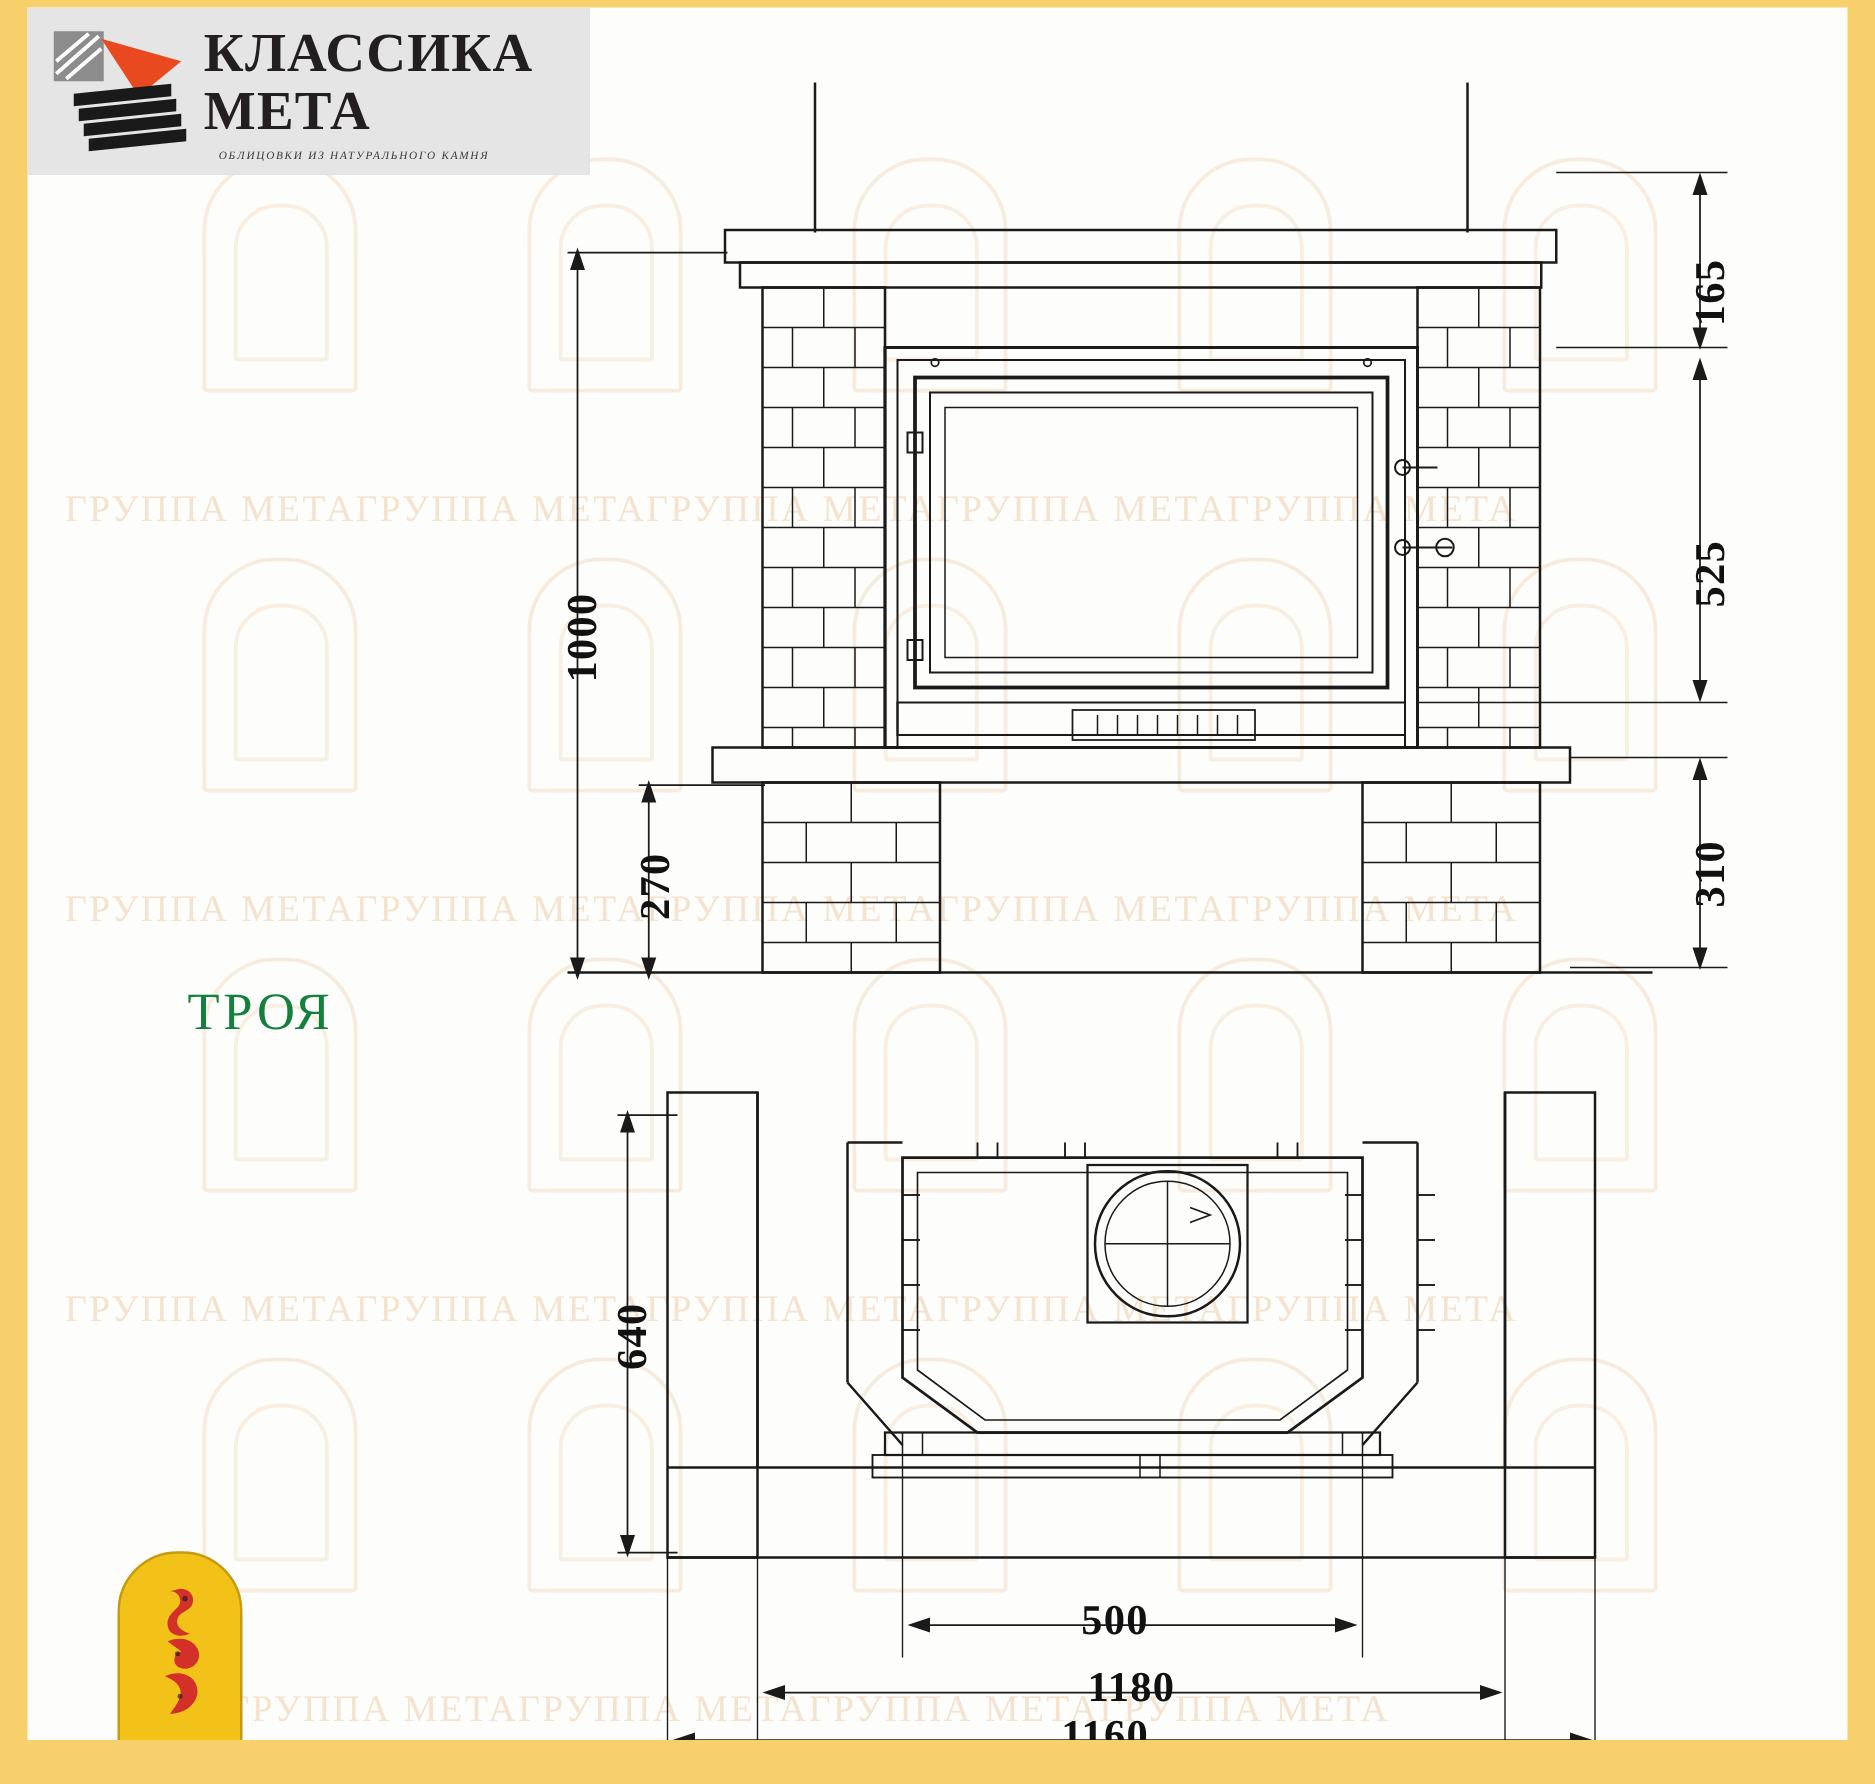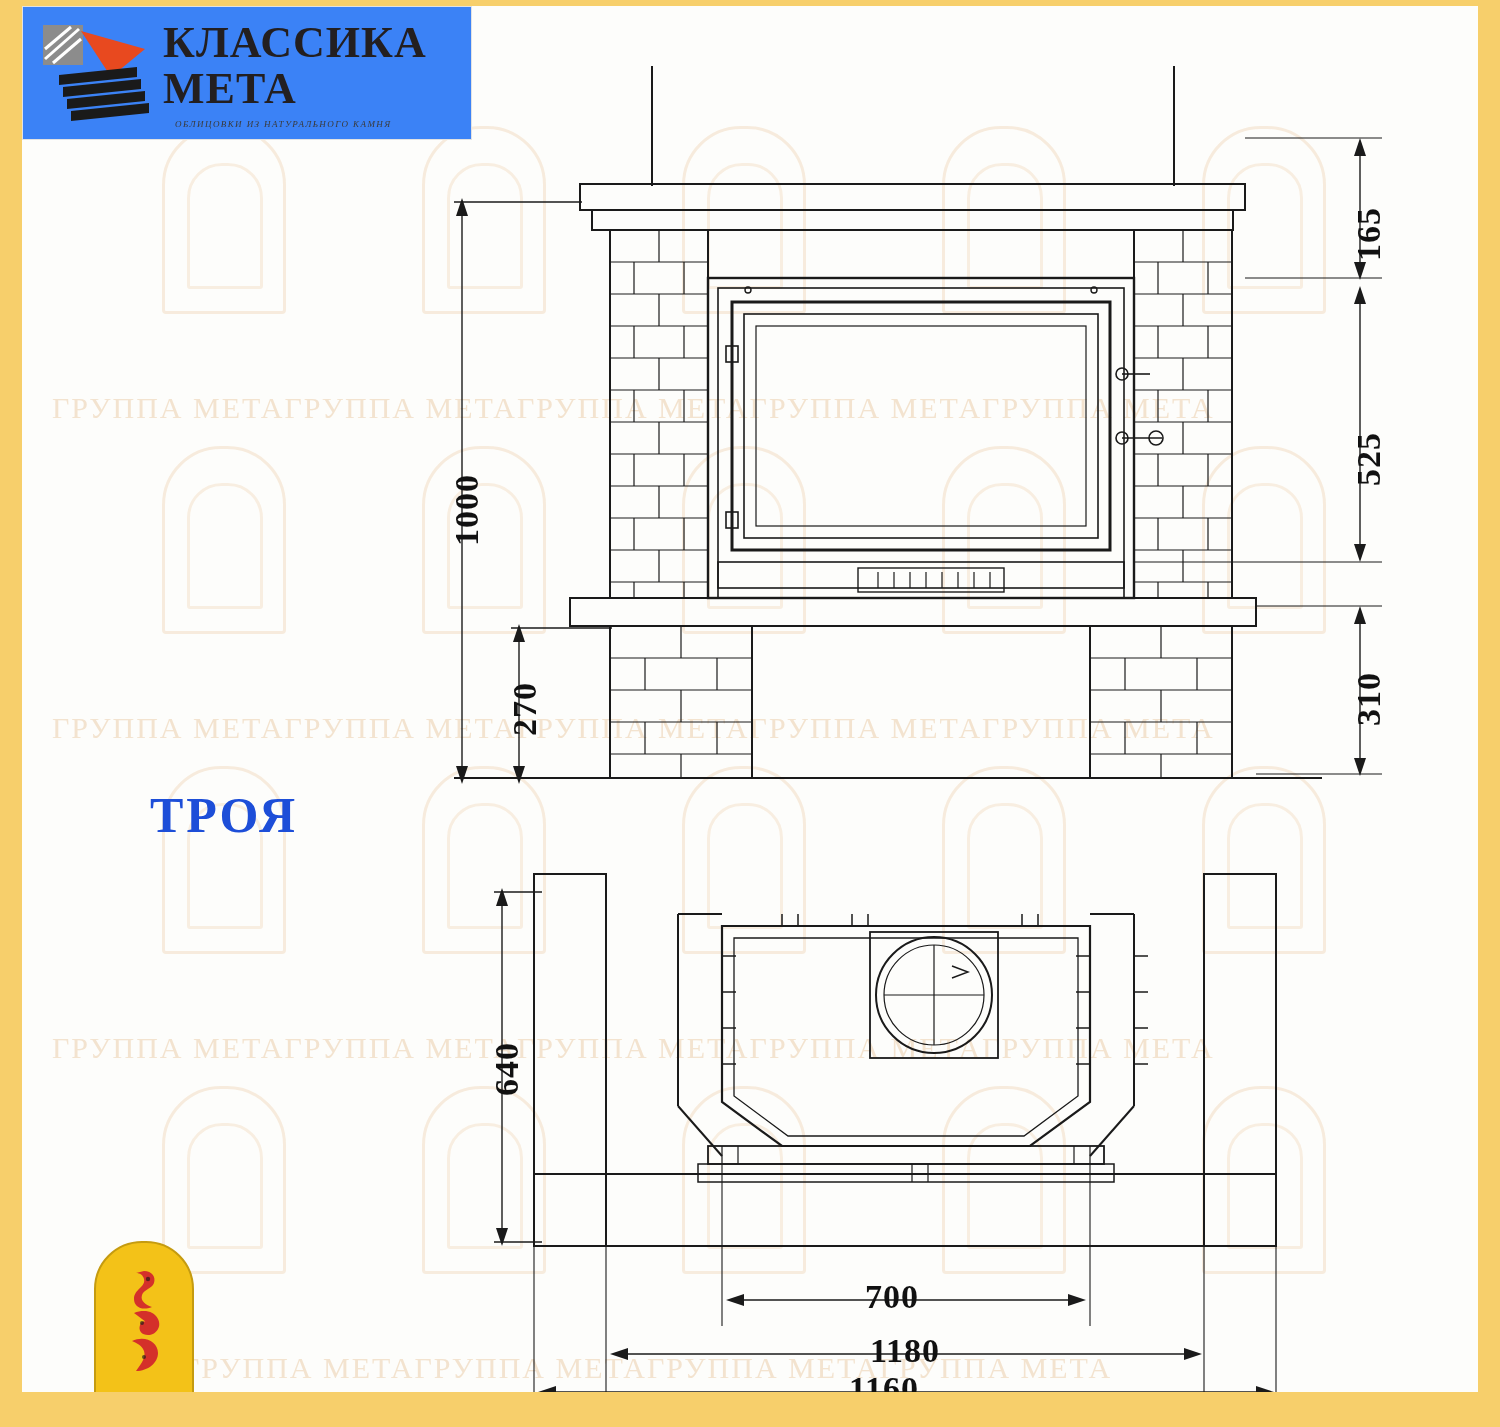--- a/index.html
+++ b/index.html
@@ -59,21 +59,21 @@
     color: #f3e3cf;
     white-space: nowrap;
   }
   
   .logo {
     position: absolute;
     left: 0px;
     top: 0px;
     width: 450px;
     height: 134px;
-    background: #3b82f6;
+    background: #e5e5e5;
     border: 1px solid #e2e2e2;
     box-sizing: border-box;
     overflow: hidden;
   }
   .logo-swatch {
     position: absolute;
     left: 18px;
     top: 16px;
     width: 112px;
     height: 104px;
@@ -97,24 +97,24 @@
     letter-spacing: 1.4px;
     color: #3a3a3a;
     font-style: italic;
   }
   
   .model-name {
     position: absolute;
     left: 128px;
     top: 780px;
     font-family: "Liberation Serif", serif;
-    font-weight: bold;
-    font-size: 50px;
+    font-weight: normal;
+    font-size: 42px;
     letter-spacing: 3px;
-    color: #1d4ed8;
+    color: #15803d;
   }
   
   .ornament {
     position: absolute;
     left: 72px;
     top: 1235px;
     width: 96px;
     height: 160px;
     background: #f3c218;
     border: 2px solid #c59b10;
@@ -469,21 +469,21 @@
         </g>
       </g>
     </svg>
 
     <div class="dim vert" style="left:426px; top:540px;">1000</div>
     <div class="dim vert" style="left:484px; top:730px;">270</div>
     <div class="dim vert" style="left:1328px; top:255px;">165</div>
     <div class="dim vert" style="left:1328px; top:480px;">525</div>
     <div class="dim vert" style="left:1328px; top:720px;">310</div>
     <div class="dim vert" style="left:466px; top:1090px;">640</div>
-    <div class="dim" style="left:843px; top:1272px;">700</div>
+    <div class="dim" style="left:843px; top:1272px;">500</div>
     <div class="dim" style="left:848px; top:1326px;">1180</div>
     <div class="dim" style="left:827px; top:1364px;">1160</div>
 
     <div class="model-name">ТРОЯ</div>
 
     <div class="logo">
       <svg class="logo-swatch" viewBox="0 0 112 104">
         <rect x="2" y="2" width="40" height="40" fill="#8c8c8c"></rect>
         <g stroke="#ffffff" stroke-width="3">
           <line x1="4" y1="36" x2="38" y2="6"></line>

